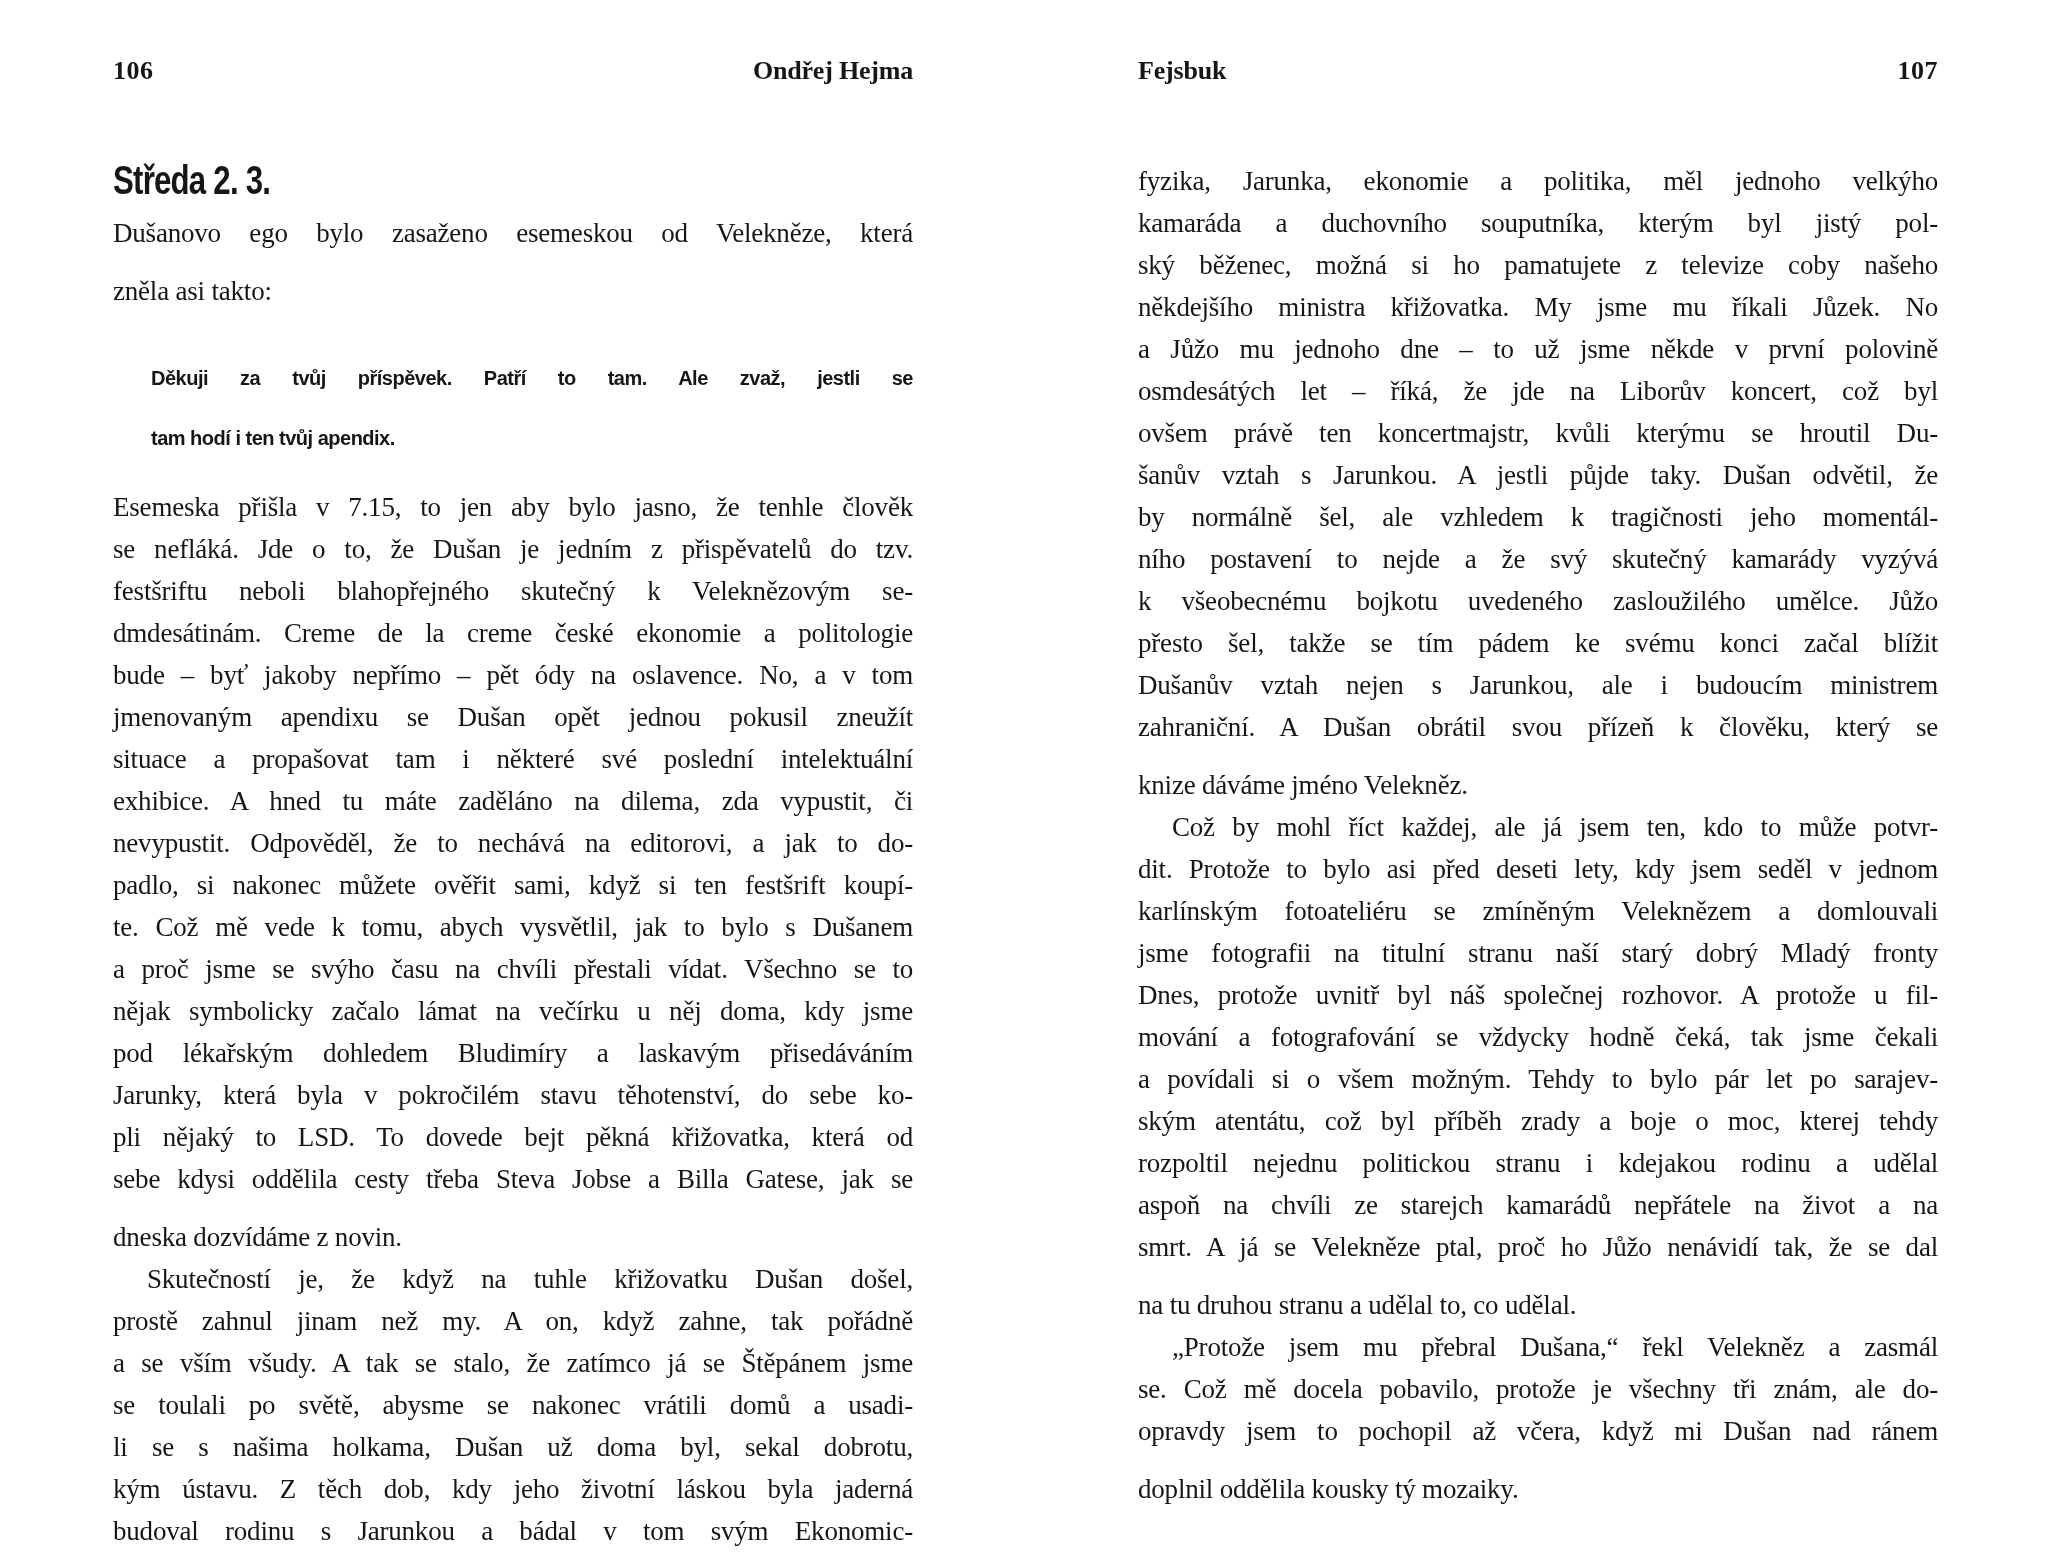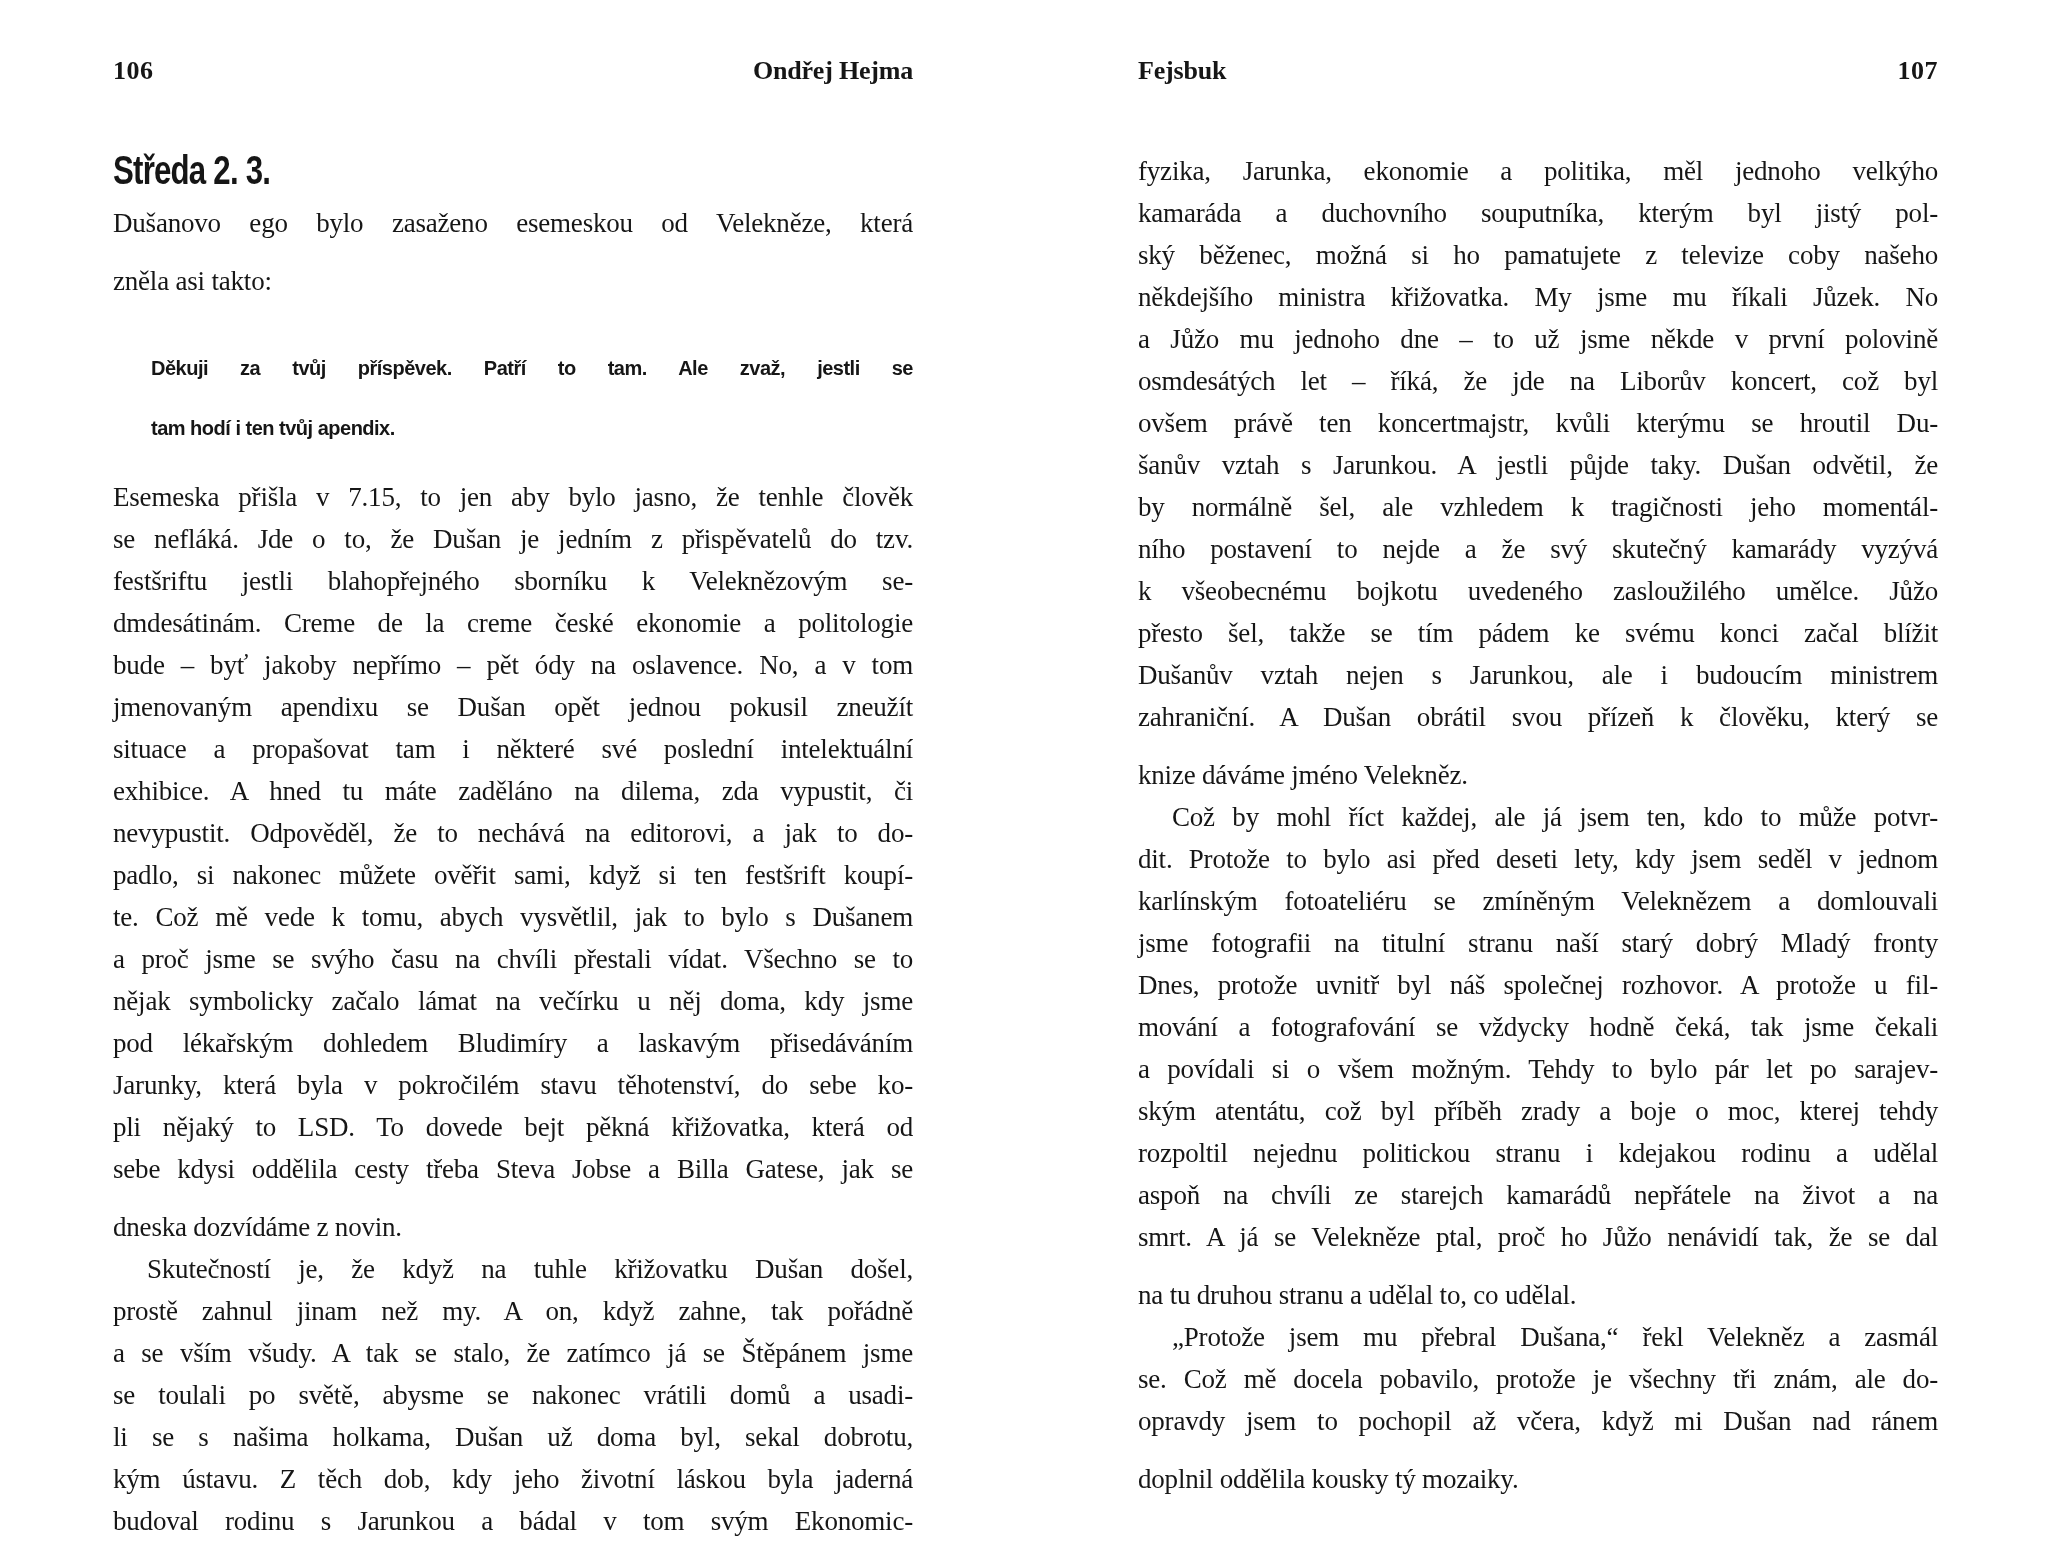--- a/index.html
+++ b/index.html
@@ -39,21 +39,21 @@
     font-family: "Liberation Serif", serif;
     font-weight: 700;
     font-size: 26px;
     line-height: 30px;
   }
   .folio { letter-spacing: 0.5px; }
   .running-head { letter-spacing: -0.2px; }
 
   .text-block {
     position: absolute;
-    top: 150px;
+    top: 160px;
     left: 0;
     right: 0;
   }
 
   .day-heading {
     margin: 0 0 12px 0;
     font-family: "Liberation Sans", sans-serif;
     font-weight: 700;
     font-size: 40px;
     line-height: 40px;
@@ -104,21 +104,21 @@
           <div class="line">Dušanovo ego bylo zasaženo esemeskou od Velekněze, která</div>
           <div class="line endline">zněla asi takto:</div>
         </div>
         <div class="sms-quote">
           <div class="line">Děkuji za tvůj příspěvek. Patří to tam. Ale zvaž, jestli se</div>
           <div class="line endline">tam hodí i ten tvůj apendix.</div>
         </div>
         <div class="para">
           <div class="line">Esemeska přišla v 7.15, to jen aby bylo jasno, že tenhle člověk</div>
           <div class="line">se nefláká. Jde o to, že Dušan je jedním z přispěvatelů do tzv.</div>
-          <div class="line">festšriftu jestli blahopřejného sborníku k Veleknězovým se-</div>
+          <div class="line">festšriftu neboli blahopřejného skutečný k Veleknězovým se-</div>
           <div class="line">dmdesátinám. Creme de la creme české ekonomie a politologie</div>
           <div class="line">bude – byť jakoby nepřímo – pět ódy na oslavence. No, a v tom</div>
           <div class="line">jmenovaným apendixu se Dušan opět jednou pokusil zneužít</div>
           <div class="line">situace a propašovat tam i některé své poslední intelektuální</div>
           <div class="line">exhibice. A hned tu máte zaděláno na dilema, zda vypustit, či</div>
           <div class="line">nevypustit. Odpověděl, že to nechává na editorovi, a jak to do-</div>
           <div class="line">padlo, si nakonec můžete ověřit sami, když si ten festšrift koupí-</div>
           <div class="line">te. Což mě vede k tomu, abych vysvětlil, jak to bylo s Dušanem</div>
           <div class="line">a proč jsme se svýho času na chvíli přestali vídat. Všechno se to</div>
           <div class="line">nějak symbolicky začalo lámat na večírku u něj doma, kdy jsme</div>

